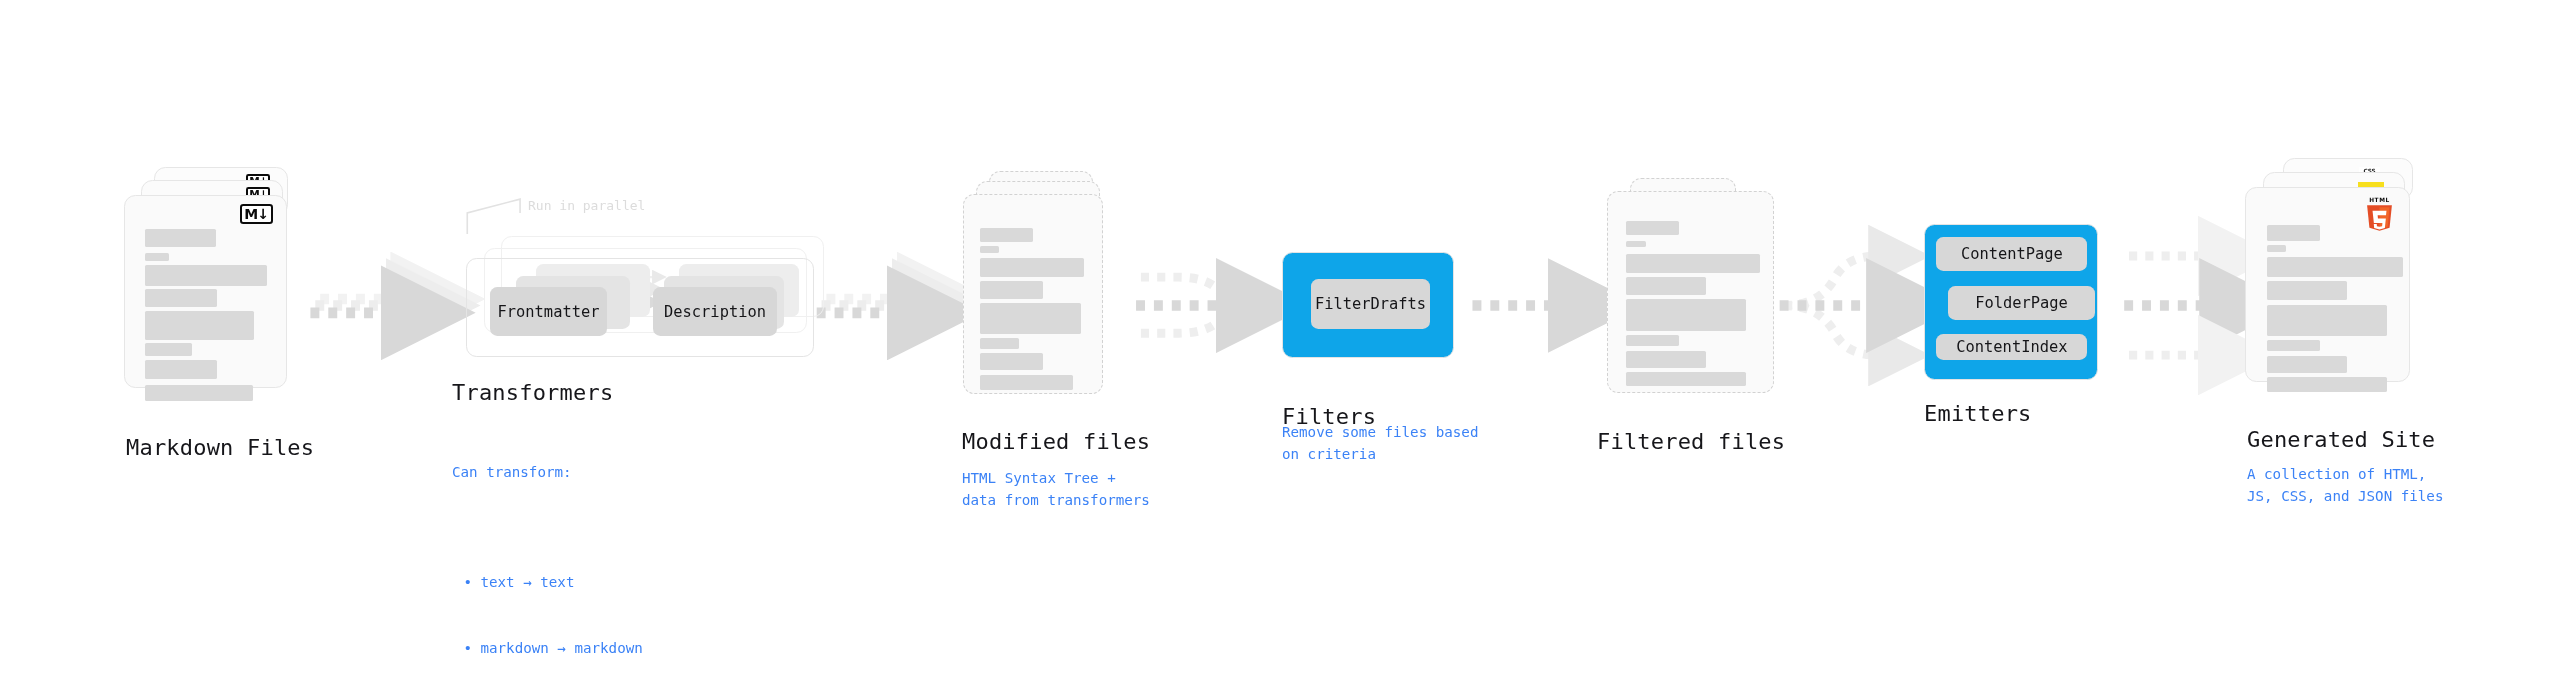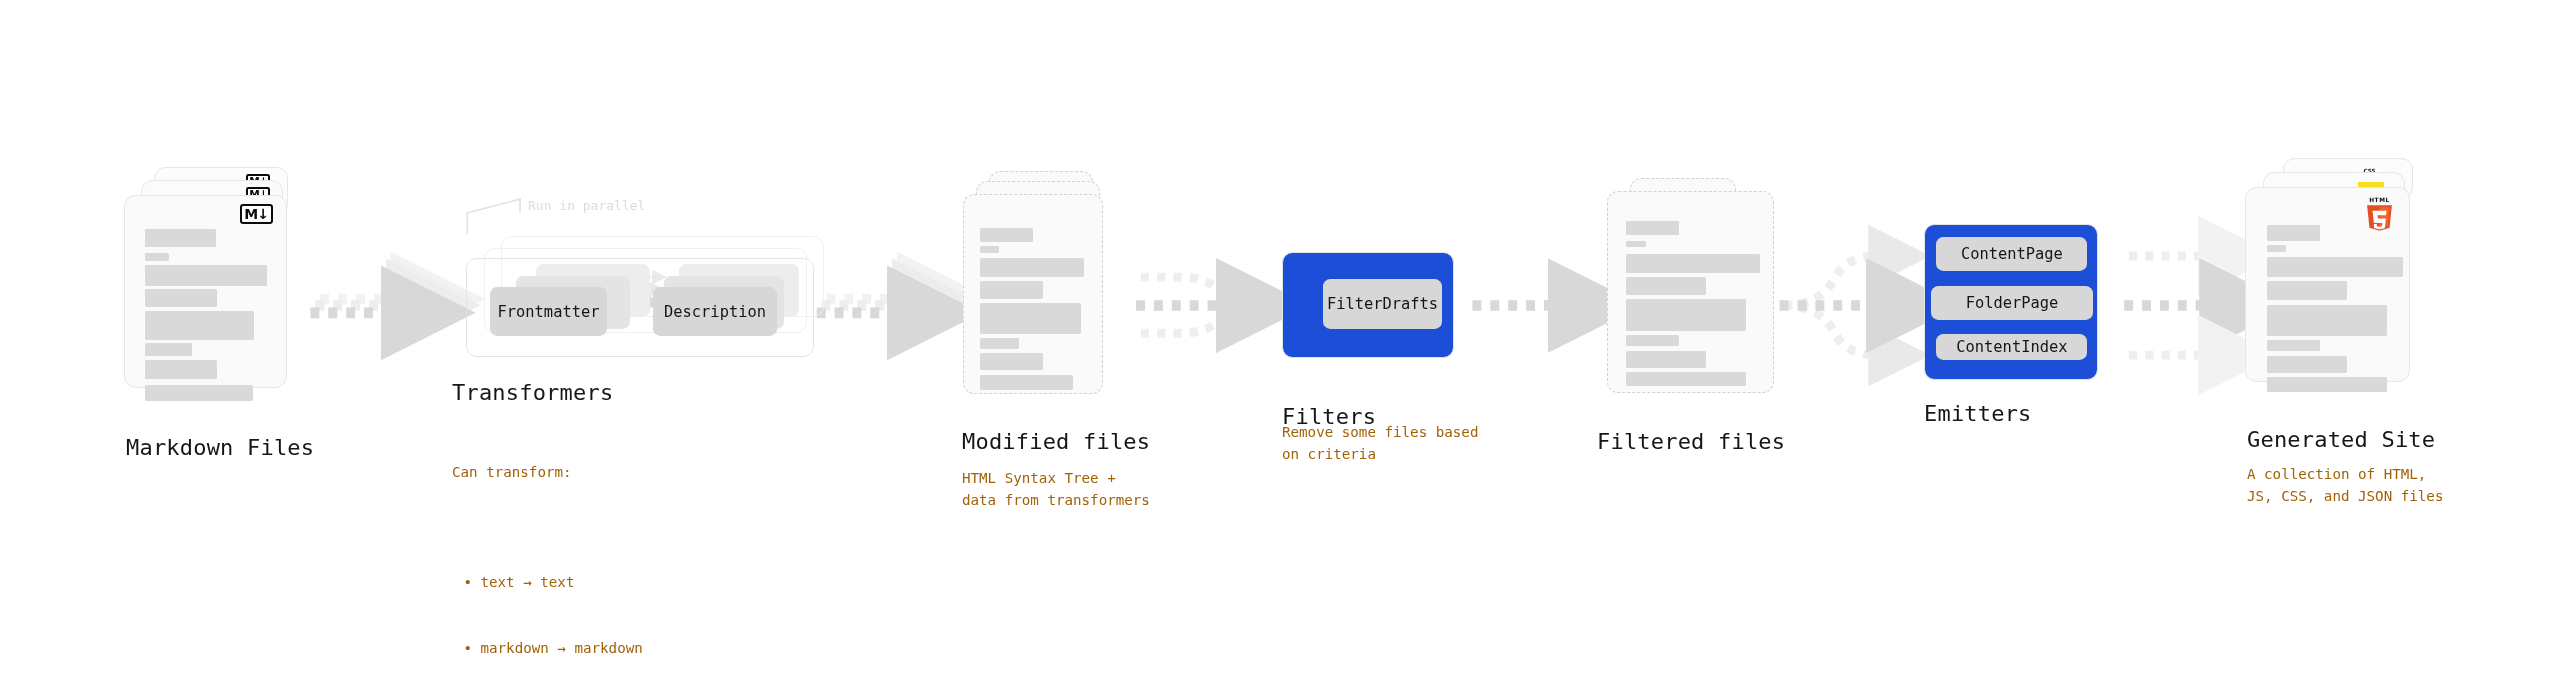--- a/index.html
+++ b/index.html
@@ -28,21 +28,21 @@
     font-weight: 400;
     color: #16161a;
     letter-spacing: 0.2px;
     white-space: nowrap;
   }
   .stage-desc {
     position: absolute;
     font-family: "DejaVu Sans Mono", "Liberation Mono", monospace;
     font-size: 14.2px;
     line-height: 1.55;
-    color: #a16207;
+    color: #3b82f6;
     white-space: pre;
   }
 
   
   .doc-stack { position: absolute; }
   .doc {
     position: absolute;
     background: #fafafa;
     border: 1.3px solid #e6e6e6;
     border-radius: 11.4px;
@@ -91,21 +91,21 @@
     font-family: "DejaVu Sans", "Liberation Sans", sans-serif;
     font-size: 5.7px; font-weight: bold; color:#1f1f1f; line-height:1;
   }
   .css-logo .css-bar { width: 100%; height: 3.3px; background:#264de4; margin-top:0.8px; }
 
   
   .proc-box {
     position: absolute;
     border: 1.4px solid #e4e4e4;
     border-radius: 10.6px;
-    background: #1d4ed8;
+    background: #0ea5e9;
   }
   .proc-box.ghost {
     background: transparent;
     border-color: #f0f0f0;
   }
   .chip {
     position: absolute;
     background: #d7d7d7;
     border-radius: 7.3px;
     display: flex; align-items: center; justify-content: center;
@@ -270,21 +270,21 @@
     </div>
   </div>
 
   <div class="stage-title" style="left:962px; top:429px;">Modified files</div>
 
   <div class="stage-desc" style="left:962px; top:467px;">HTML Syntax Tree +
 data from transformers</div>
 
   <div class="abs" style="left:1282px; top:252px; width:179px; height:106px;">
     <div class="proc-box" style="left:0px; top:0px; width:172px; height:106px;">
-      <div class="chip" style="left:40px; top:26px; width:119px; height:50px;">
+      <div class="chip" style="left:28px; top:26px; width:119px; height:50px;">
         <span>FilterDrafts</span>
       </div>
     </div>
   </div>
 
   <div class="stage-title" style="left:1282px; top:404px;">Filters</div>
 
   <div class="stage-desc" style="left:1282px; top:421px;">Remove some files based
 on criteria</div>
 
@@ -304,21 +304,21 @@
     </div>
   </div>
 
   <div class="stage-title" style="left:1597px; top:429px;">Filtered files</div>
 
   <div class="abs" style="left:1924px; top:224px; width:195px; height:163px;">
     <div class="proc-box" style="left:0px; top:0px; width:174px; height:156px;">
       <div class="chip" style="left:11.4px; top:12.2px; width:151px; height:34px;">
         <span>ContentPage</span>
       </div>
-      <div class="chip" style="left:6px; top:61px; width:162px; height:34px;">
+      <div class="chip" style="left:23px; top:61px; width:147px; height:34px;">
         <span>FolderPage</span>
       </div>
       <div class="chip" style="left:11.4px; top:109px; width:151px; height:26px;">
         <span>ContentIndex</span>
       </div>
     </div>
   </div>
 
   <div class="stage-title" style="left:1924px; top:401px;">Emitters</div>
 

